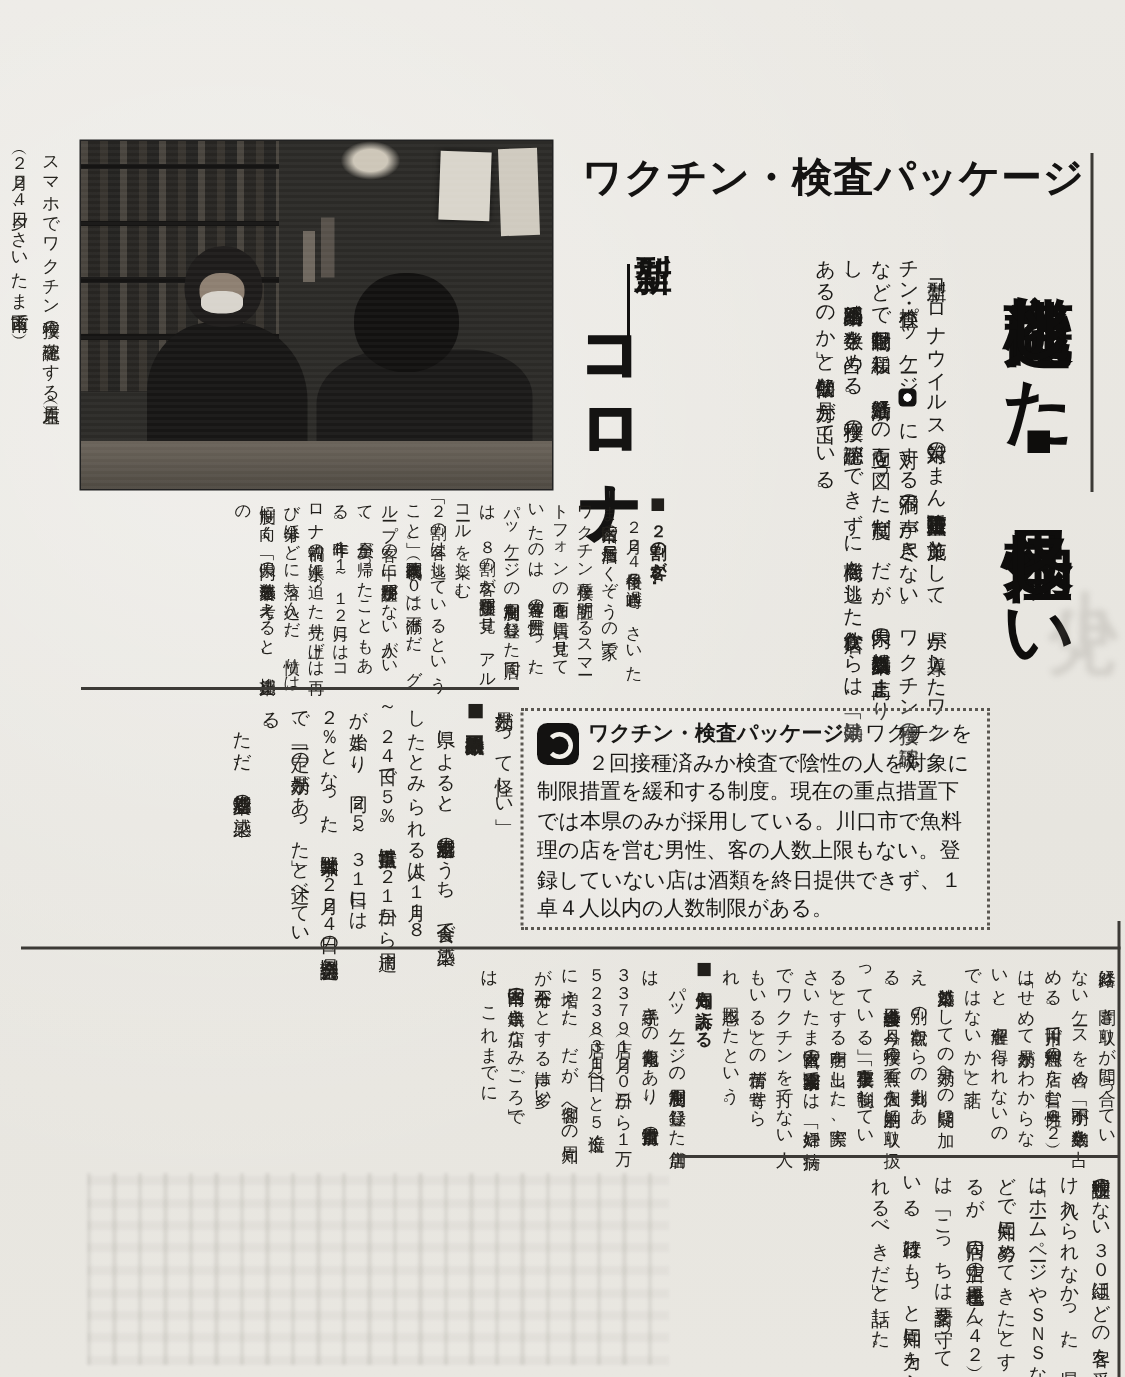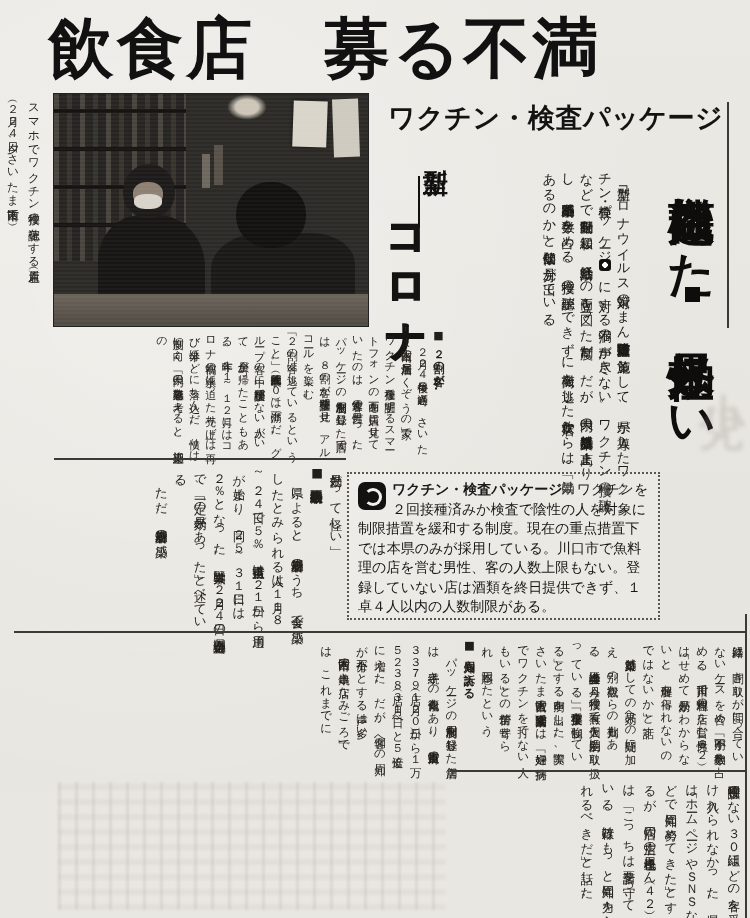--- a/index.html
+++ b/index.html
@@ -80,21 +80,20 @@
                opacity:.22;filter:blur(2px);letter-spacing:14px;}
   .bleed-bottom{position:absolute;left:58px;top:782px;width:388px;height:128px;opacity:.8;filter:blur(1px);
         background:repeating-linear-gradient(90deg,rgba(125,120,112,.17) 0 3px,transparent 3px 17px),
                    repeating-linear-gradient(0deg,rgba(125,120,112,.08) 0 6px,transparent 6px 15px);}
 </style>
 </head>
 <body>
 
 <div class="page">
 
-  <div class="headline">飲食店　募る不満</div>
 
   <div class="photo">
     <div class="ph-shelf"></div>
     <div class="ph-shelf-lines"></div>
     <div class="ph-lamp"></div>
     <div class="ph-menu-a"></div>
     <div class="ph-menu-b"></div>
     <div class="ph-bottle1"></div>
     <div class="ph-bottle2"></div>
     <div class="ph-clerk-body"></div>

